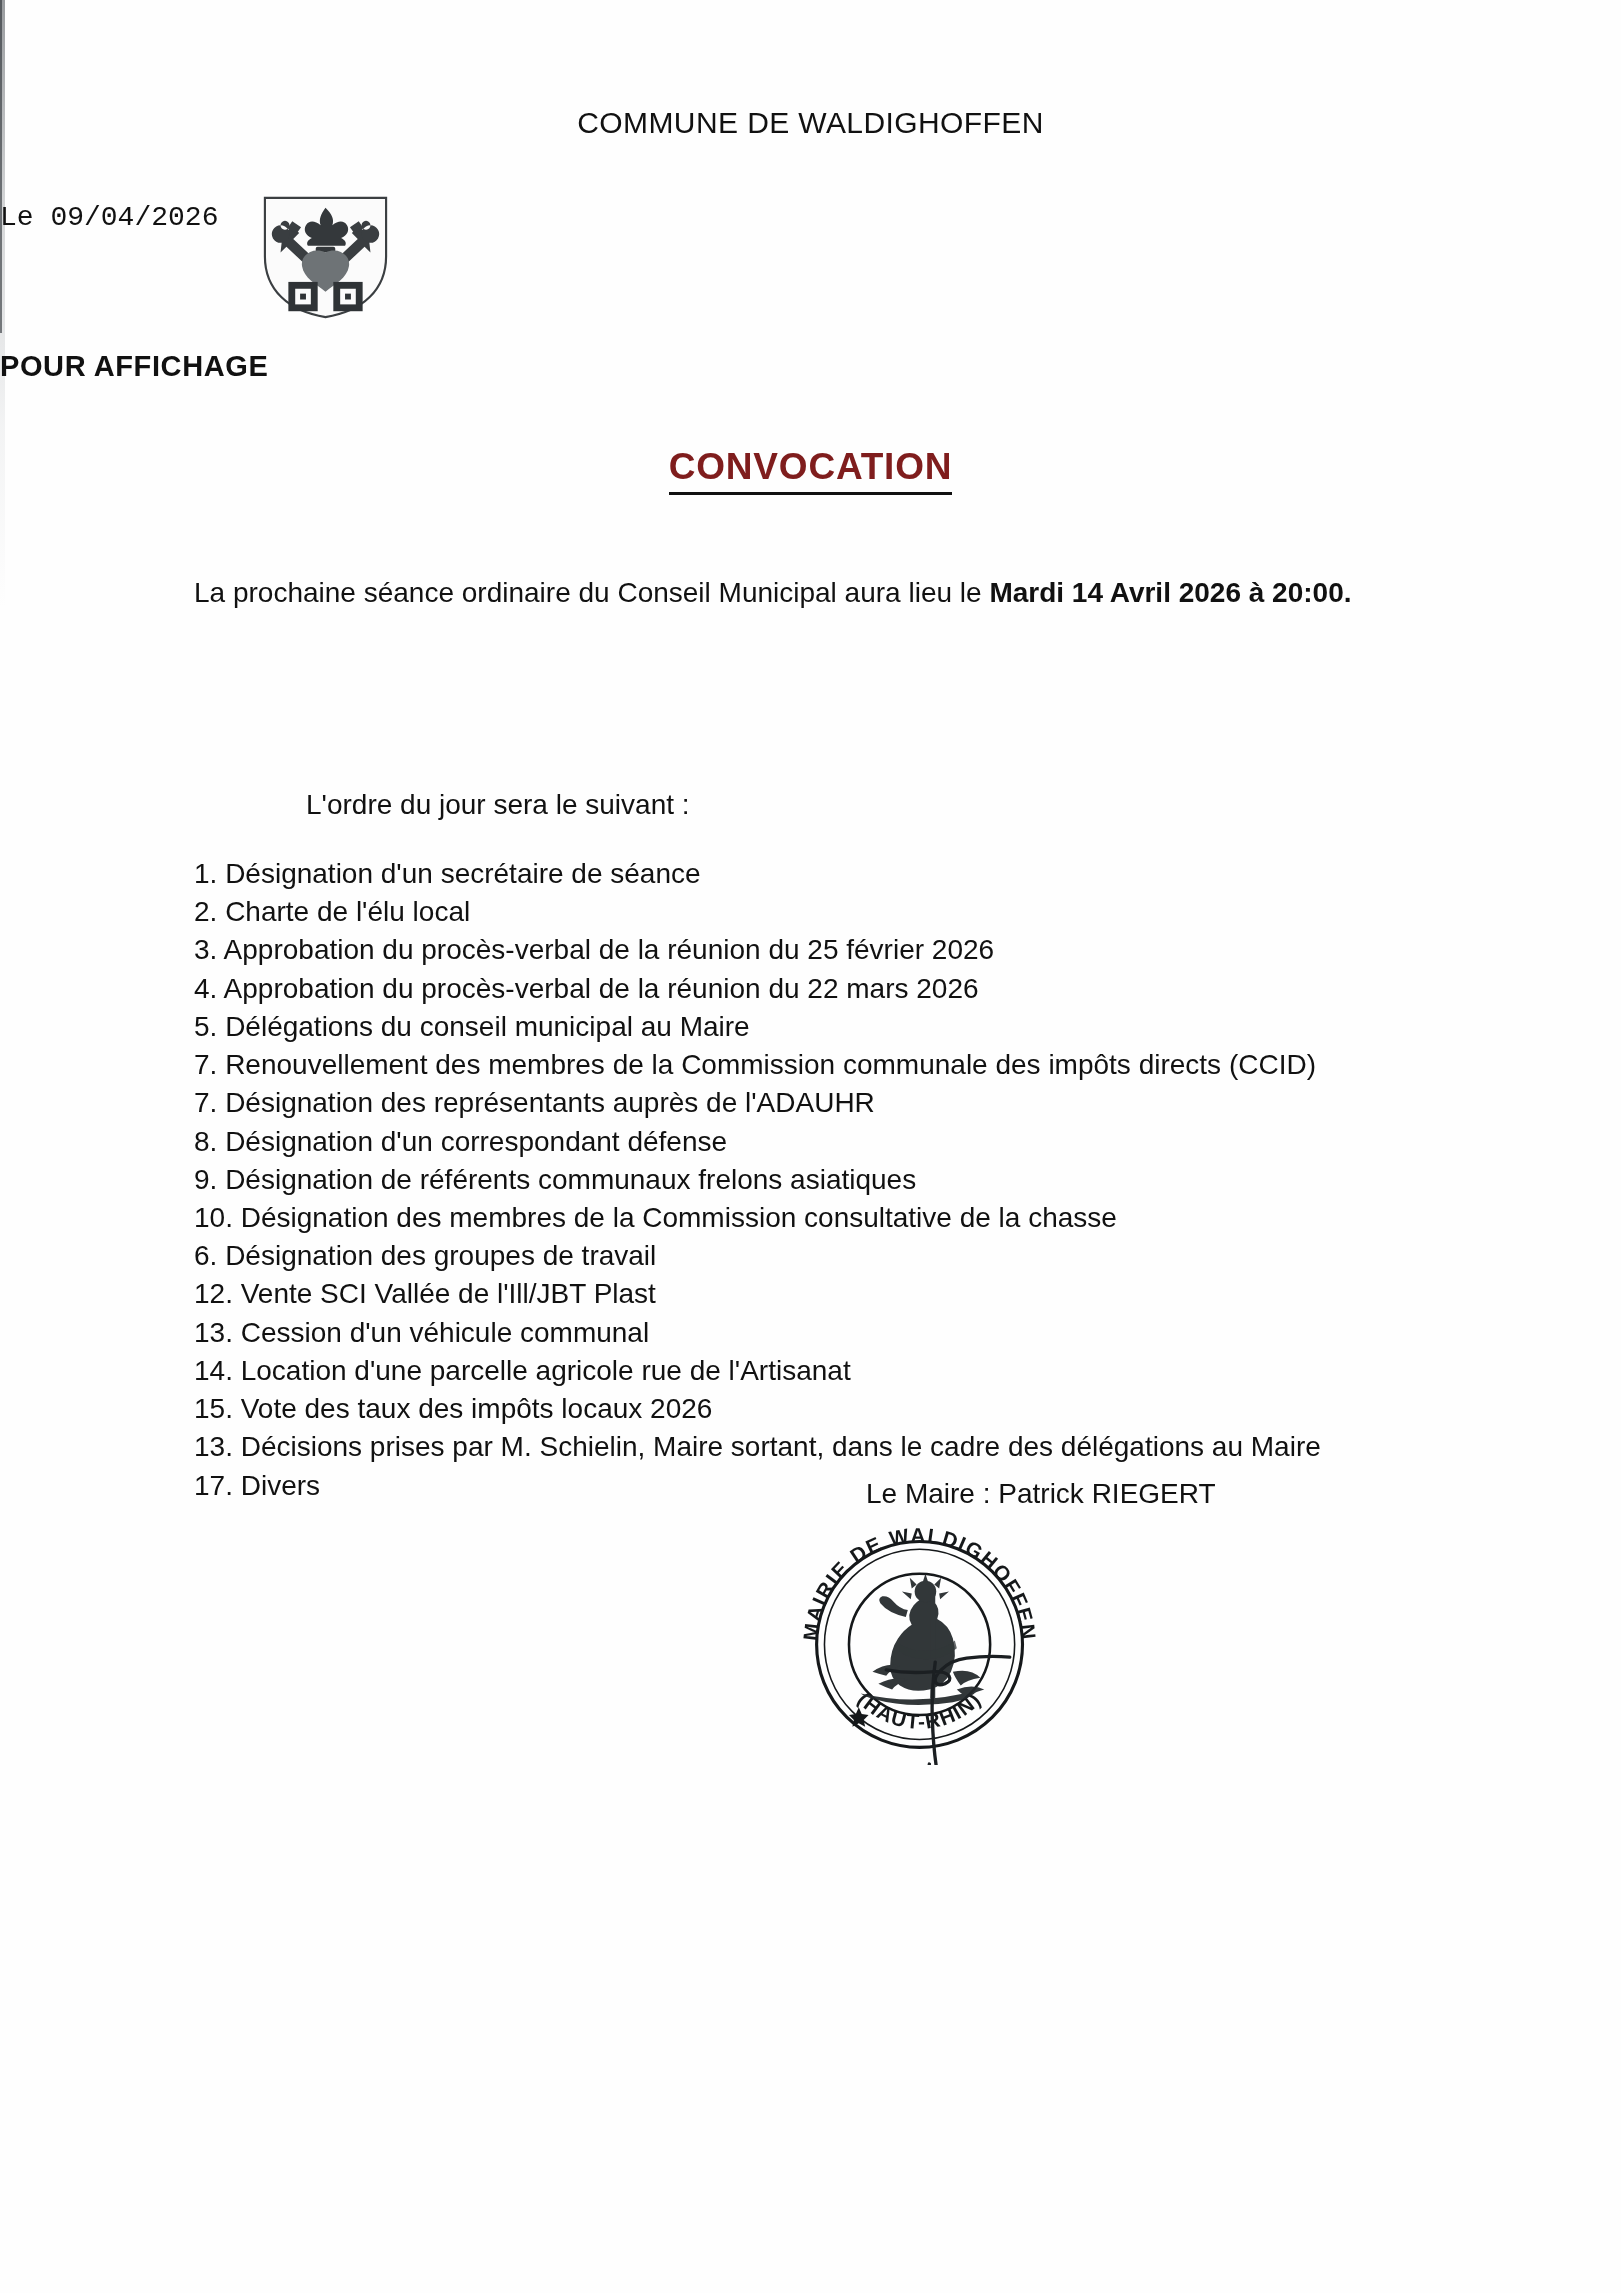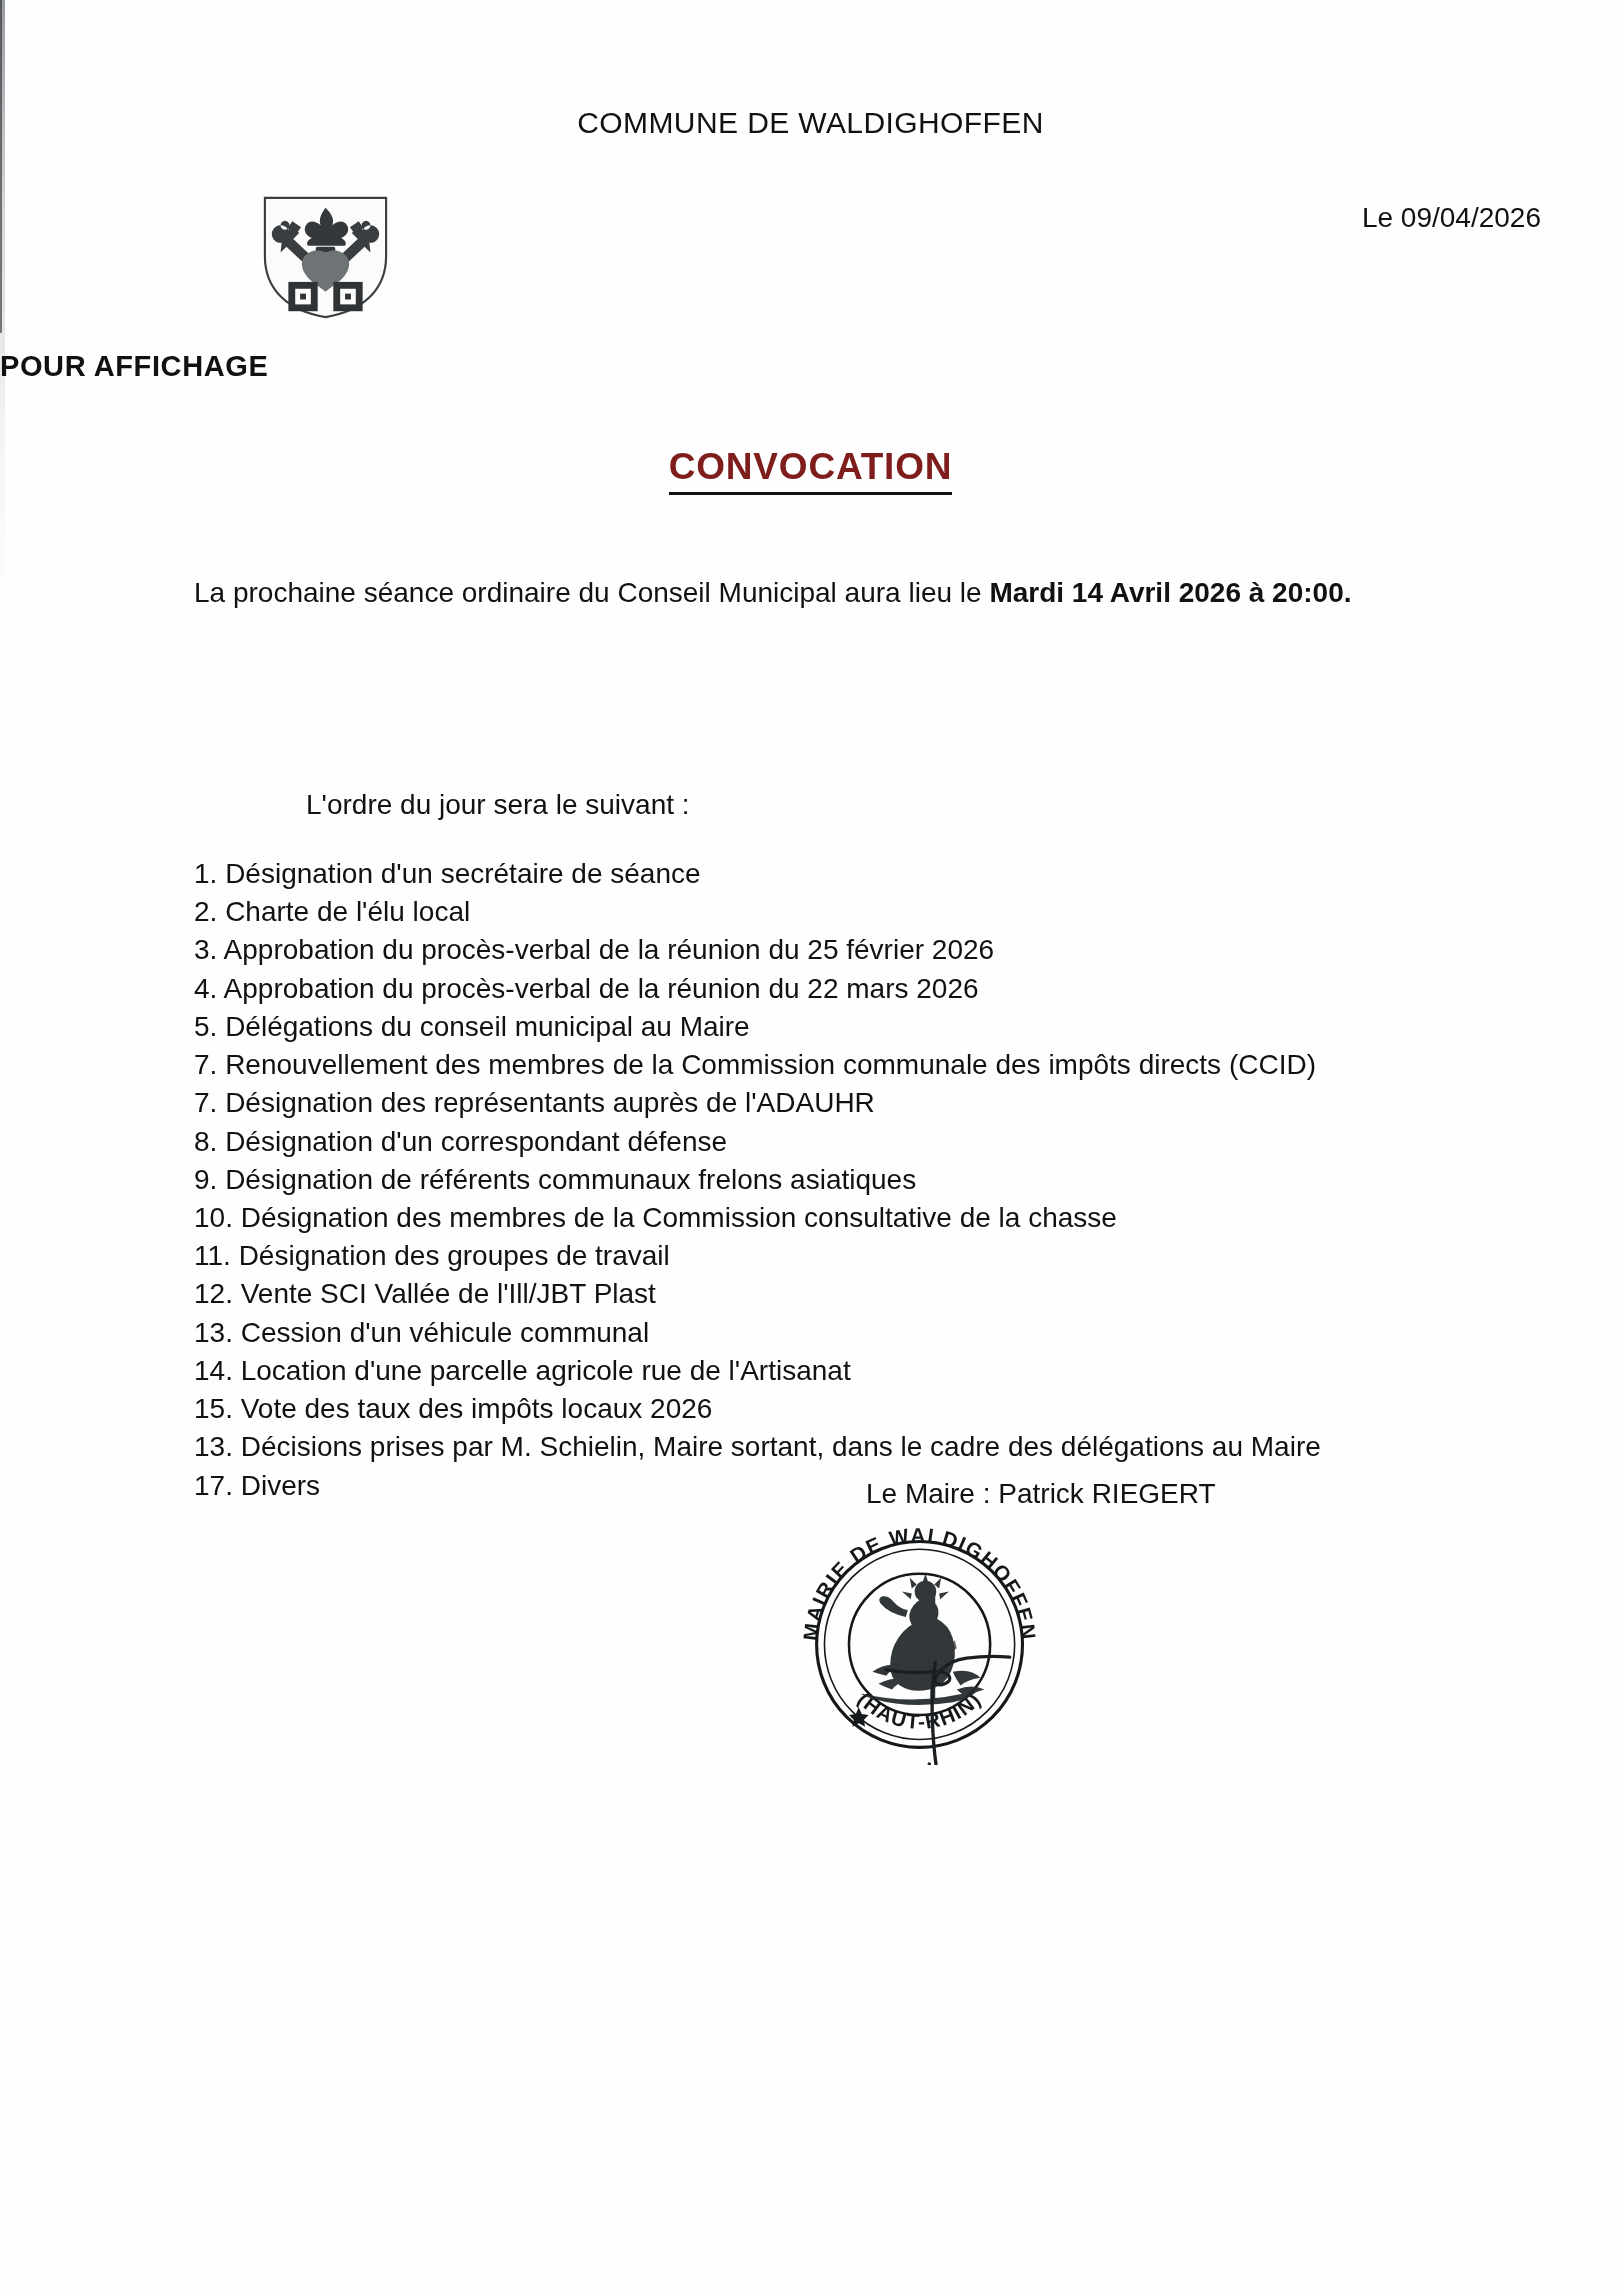--- a/index.html
+++ b/index.html
@@ -50,23 +50,24 @@
     text-align: center;
     font-size: 30px;
     letter-spacing: 0.4px;
     color: #111;
   }
   .date-line {
     position: absolute;
     left: 0;
     top: 202px;
     width: 1541px;
-    text-align: right;
-    font-size: 28px;
-    color: #111;
+    text-align: left;
+    font-size: 28px;
+    color: #111;
+    font-family: Liberation Mono, monospace;
   }
   .pour-affichage {
     position: absolute;
     left: 0;
     top: 350px;
     width: 1621px;
     text-align: left;
     font-size: 29px;
     font-weight: bold;
     letter-spacing: 0.6px;
@@ -220,21 +221,21 @@
     <div class="item">1. Désignation d'un secrétaire de séance</div>
     <div class="item">2. Charte de l'élu local</div>
     <div class="item">3. Approbation du procès-verbal de la réunion du 25 février 2026</div>
     <div class="item">4. Approbation du procès-verbal de la réunion du 22 mars 2026</div>
     <div class="item">5. Délégations du conseil municipal au Maire</div>
     <div class="item">7. Renouvellement des membres de la Commission communale des impôts directs (CCID)</div>
     <div class="item">7. Désignation des représentants auprès de l'ADAUHR</div>
     <div class="item">8. Désignation d'un correspondant défense</div>
     <div class="item">9. Désignation de référents communaux frelons asiatiques</div>
     <div class="item">10. Désignation des membres de la Commission consultative de la chasse</div>
-    <div class="item">11. Désignation des groupes de travail</div>
+    <div class="item">6. Désignation des groupes de travail</div>
     <div class="item">12. Vente SCI Vallée de l'Ill/JBT Plast</div>
     <div class="item">13. Cession d'un véhicule communal</div>
     <div class="item">14. Location d'une parcelle agricole rue de l'Artisanat</div>
     <div class="item">15. Vote des taux des impôts locaux 2026</div>
     <div class="item">13. Décisions prises par M. Schielin, Maire sortant, dans le cadre des délégations au Maire</div>
     <div class="item">17. Divers</div>
   </div>
 
   <div class="maire-line">Le Maire : Patrick RIEGERT</div>
 

